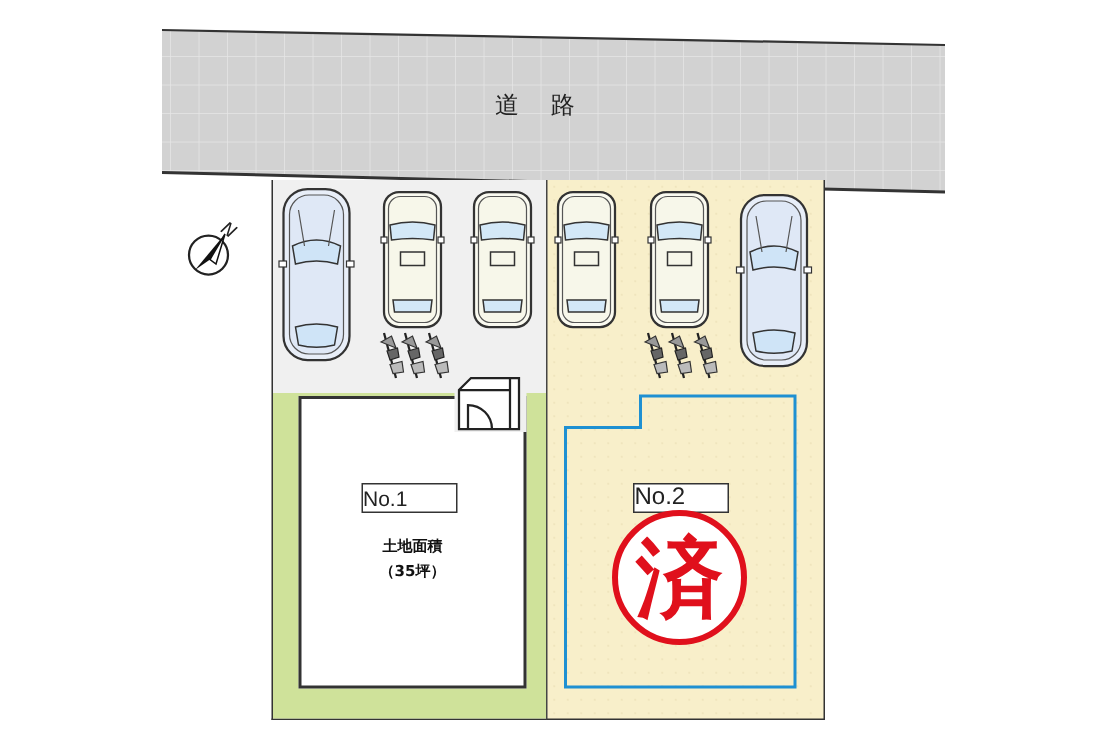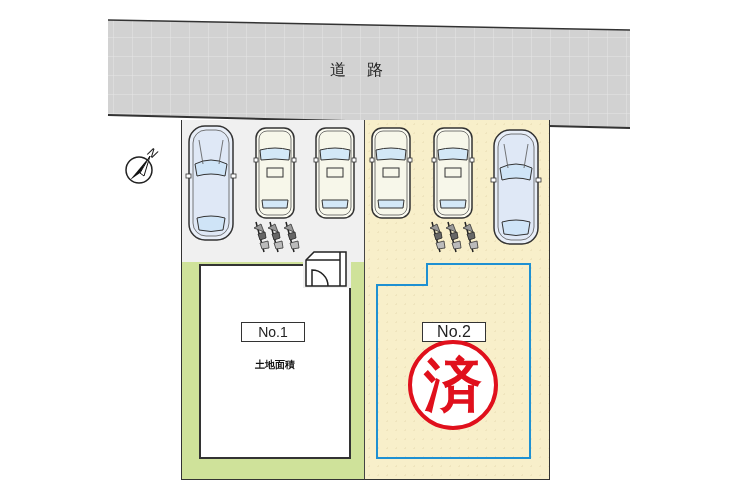--- a/index.html
+++ b/index.html
@@ -5,21 +5,21 @@
   html, body { margin:0; padding:0; background:#ffffff; }
   body { width:735px; height:500px; position:relative; overflow:hidden; font-family:"DejaVu Sans", sans-serif; }
   .abs { position:absolute; }
   #road-svg { position:absolute; left:0; top:0; }
   .road-label { position:absolute; left:330px; top:60px; font-size:16px; color:#222; letter-spacing:8px; }
   .lot1-bg { left:181px; top:120px; width:183px; height:360px; background:#f0f0f0; border-left:1.5px solid #333; border-bottom:1.5px solid #333; box-sizing:border-box; }
   .lot1-green { left:182px; top:262px; width:182px; height:217px; background:#cfe29a; }
   .house1 { left:199px; top:264px; width:152px; height:195px; background:#fff; border:2px solid #333; box-sizing:border-box; }
   .lot2-bg { left:364px; top:120px; width:186px; height:360px; background:#f8efca; border-left:1.5px solid #444; border-right:1.5px solid #333; border-bottom:1.5px solid #333; box-sizing:border-box;
              background-image: radial-gradient(rgba(200,180,130,0.18) 1px, transparent 1px); background-size:9px 9px; }
-  .label-box { background:#fff; border:1px solid #333; font-family:"Liberation Sans", sans-serif; text-align:center; color:#222; box-sizing:border-box; }
+  .label-box { background:#fff; border:1px solid #333; font-family:"Liberation Sans", sans-serif; text-align:left; color:#222; box-sizing:border-box; }
   .no1 { left:241px; top:322px; width:64px; height:20px; font-size:14px; line-height:18px; }
   .no2 { left:422px; top:322px; width:64px; height:20px; font-size:16px; line-height:18px; }
   .area-text { left:225px; top:356px; width:100px; text-align:center; font-weight:bold; font-size:10px; line-height:17px; color:#111; font-family:"DejaVu Sans", sans-serif; }
   .sold-stamp { left:408px; top:340px; width:90px; height:90px; border-radius:50%; border:4px solid #e0101c; background:#fff; box-sizing:border-box; display:flex; align-items:center; justify-content:center; }
   .sold-char { color:#e0101c; font-weight:bold; font-size:58px; line-height:1; font-family:"DejaVu Sans", sans-serif; }
 </style>
 </head>
 <body>
 
 <svg id="road-svg" width="735" height="500">
@@ -113,18 +113,19 @@
   <g>
     <use href="#bike" x="432" y="222"></use>
     <use href="#bike" x="448" y="222"></use>
     <use href="#bike" x="465" y="222"></use>
   </g>
 </svg>
 
 <div class="abs label-box no1">No.1</div>
 <div class="abs area-text">
   <div>土地面積</div>
+  <div>（35坪）</div>
 </div>
 
 <div class="abs label-box no2">No.2</div>
 <div class="abs sold-stamp">
   <span class="sold-char">済</span>
 </div>
 
 </body></html>

